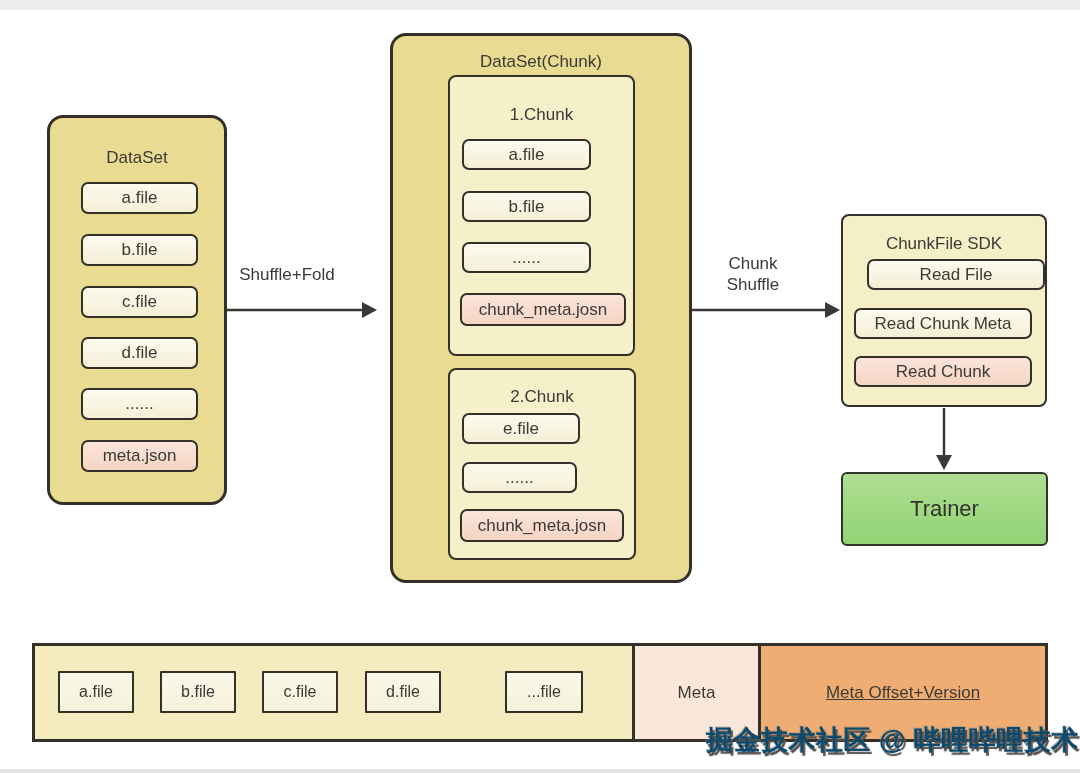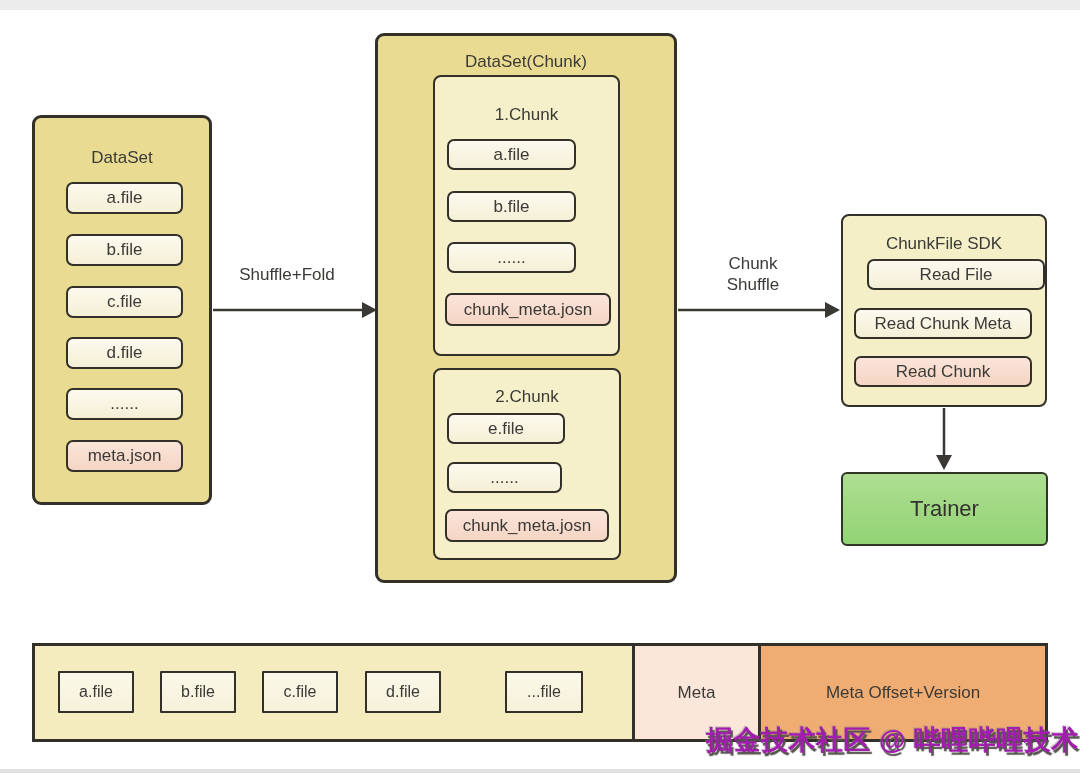--- a/index.html
+++ b/index.html
@@ -13,21 +13,22 @@
 
   .edge-strip { position: absolute; left: 0; width: 100%; }
   .edge-top { top: 0; height: 10px; background: #ececec; }
   .edge-bottom { bottom: 0; height: 4px; background: #e2e2e2; }
 
   
   .obox {
     position: absolute; box-sizing: border-box;
     background: #e9dc92;
     border: 3px solid #33302a;
-    border-radius: 9px;
+    border-radius: 16px;
+    margin-left: 15px;
   }
   
   .ibox {
     position: absolute; box-sizing: border-box;
     background: #f6f0ca;
     border: 2.5px solid #33302a;
     border-radius: 8px;
     padding-left: 20px;
   }
   .btitle {
@@ -59,32 +60,32 @@
   .overlay { position: absolute; left: 0; top: 0; pointer-events: none; }
 
   
   .bar {
     position: absolute; left: 32px; top: 643px; width: 1016px; height: 99px;
     box-sizing: border-box; border: 3px solid #33302a; background: #f4ecbe;
   }
   .bar-section { position: absolute; top: 0; height: 100%; box-sizing: border-box;
     display: flex; align-items: center; justify-content: center; font-size: 17px; }
   .bar-meta  { left: 597px; width: 126px; background: #fbe7d9; border-left: 3px solid #33302a; }
-  .bar-version { left: 723px; width: 287px; background: #f0ad73; border-left: 3px solid #33302a; }
+  .bar-version { left: 723px; width: 287px; background: #f0ad73; border-left: 3px solid #33302a; text-decoration: underline; }
   .bfile {
     position: absolute; top: 25px; height: 42px; box-sizing: border-box;
     background: linear-gradient(180deg, #fbf8e9, #f5f1da);
     border: 2px solid #33302a; border-radius: 1px;
     display: flex; align-items: center; justify-content: center; font-size: 16px;
   }
 
   .watermark {
     position: absolute; left: 706px; top: 722px; width: 370px;
     font-size: 27px; font-weight: 700; letter-spacing: 0.5px;
-    color: #a21caf;
+    color: #0c4a6e;
     text-shadow: 2px 3px 1px #55524e, -1px -1px 0 rgba(130,130,130,0.45);
     white-space: nowrap;
   }
 </style>
 </head>
 <body>
 
 <div class="canvas">
 
   <div class="edge-strip edge-top"></div>

